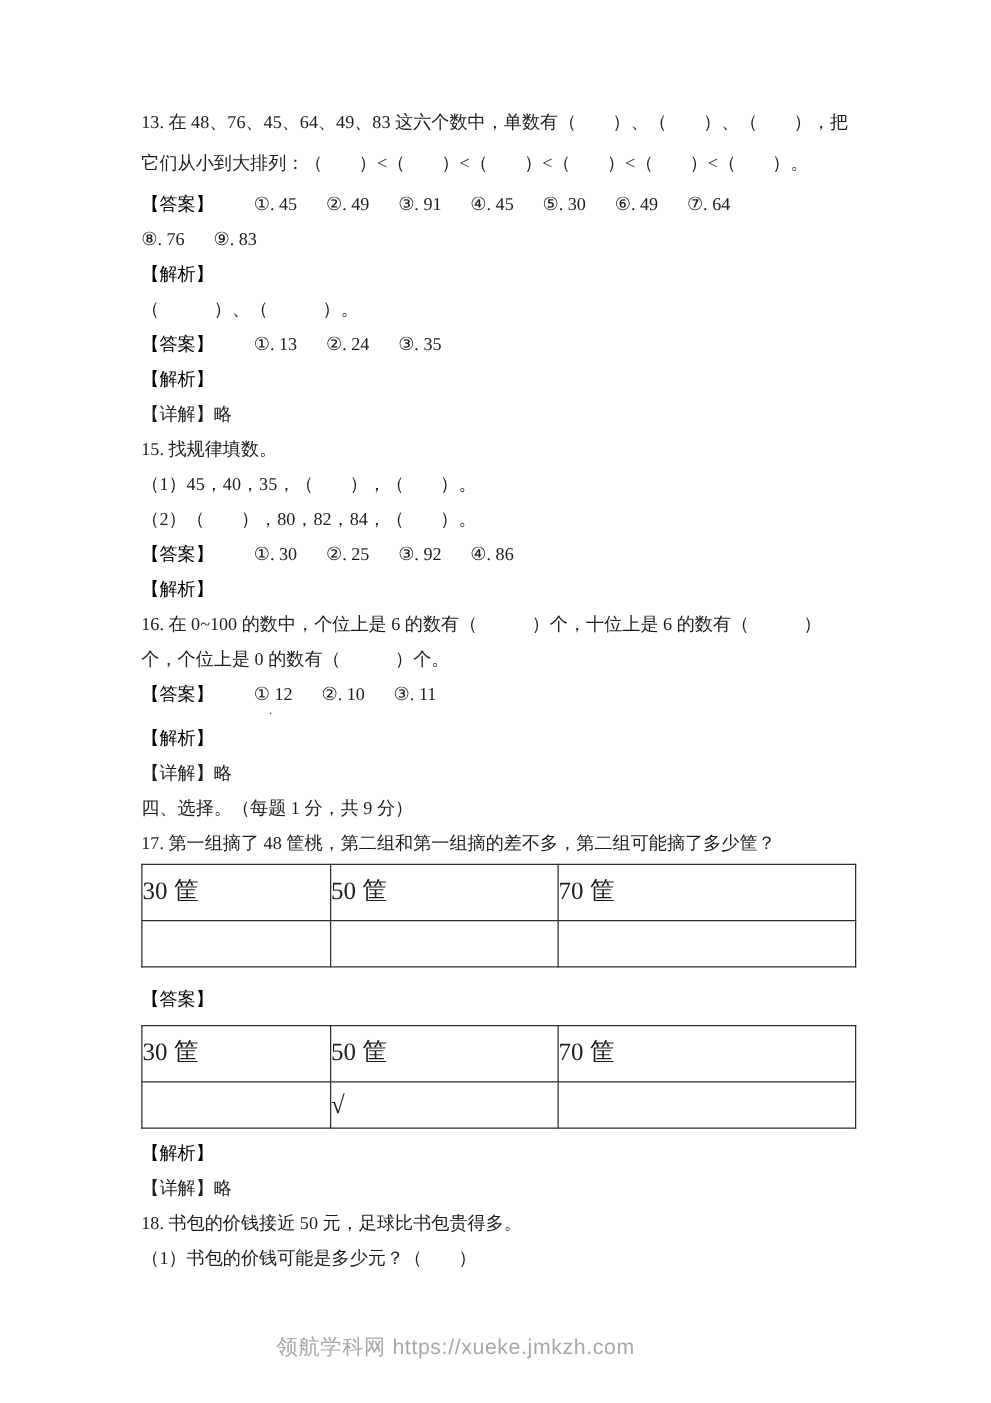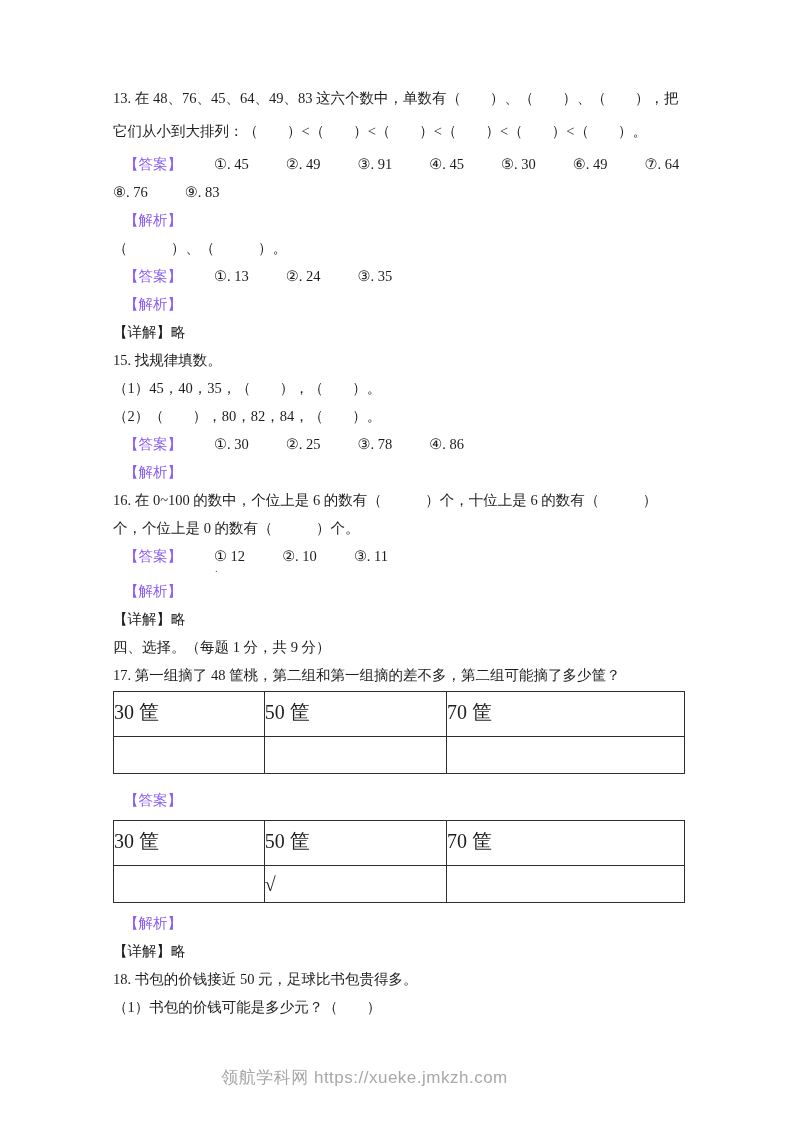--- a/index.html
+++ b/index.html
@@ -20,23 +20,23 @@
   .ln {
     margin:0;
     line-height:28px;
     min-height:28px;
     white-space:nowrap;
     position:relative;
   }
   .mt5 { margin-top:5px; }
   .mt7 { margin-top:7px; }
   .mt12 { margin-top:12px; }
-  .lbl-blue { color:#8b5cf6;margin-left:11px; }
+  .lbl-blue { color:#000000; }
   .ans-row .lbl-blue { margin-right:32px; }
-  .items { display:inline-flex; gap:37px; }
+  .items { display:inline-flex; gap:23px; }
   .items span { white-space:nowrap; }
   .opt-table {
     border-collapse:collapse;
     width:100%;
     table-layout:fixed;
     margin:2px 0 8px 0;
   }
   .opt-table td {
     border:1.5px solid #2e2e2e;
     text-align:left;
@@ -94,21 +94,21 @@
         </span></p>
     <p class="ln"><span class="lbl-blue">【解析】</span></p>
     <p class="ln"><span>【详解】</span><span>略</span></p>
 
     <p class="ln">15. 找规律填数。</p>
     <p class="ln">（1）45，40，35，（　　），（　　）。</p>
     <p class="ln">（2）（　　），80，82，84，（　　）。</p>
     <p class="ln ans-row"><span class="lbl-blue">【答案】</span><span class="items">
           <span>①. 30</span>
           <span>②. 25</span>
-          <span>③. 78</span>
+          <span>③. 92</span>
           <span>④. 86</span>
         </span></p>
     <p class="ln"><span class="lbl-blue">【解析】</span></p>
 
     <p class="ln">16. 在 0~100 的数中，个位上是 6 的数有（　　　）个，十位上是 6 的数有（　　　）</p>
     <p class="ln">个，个位上是 0 的数有（　　　）个。</p>
     <p class="ln ans-row"><span class="lbl-blue">【答案】</span><span class="items">
           <span>① 12</span>
           <span>②. 10</span>
           <span>③. 11</span>

